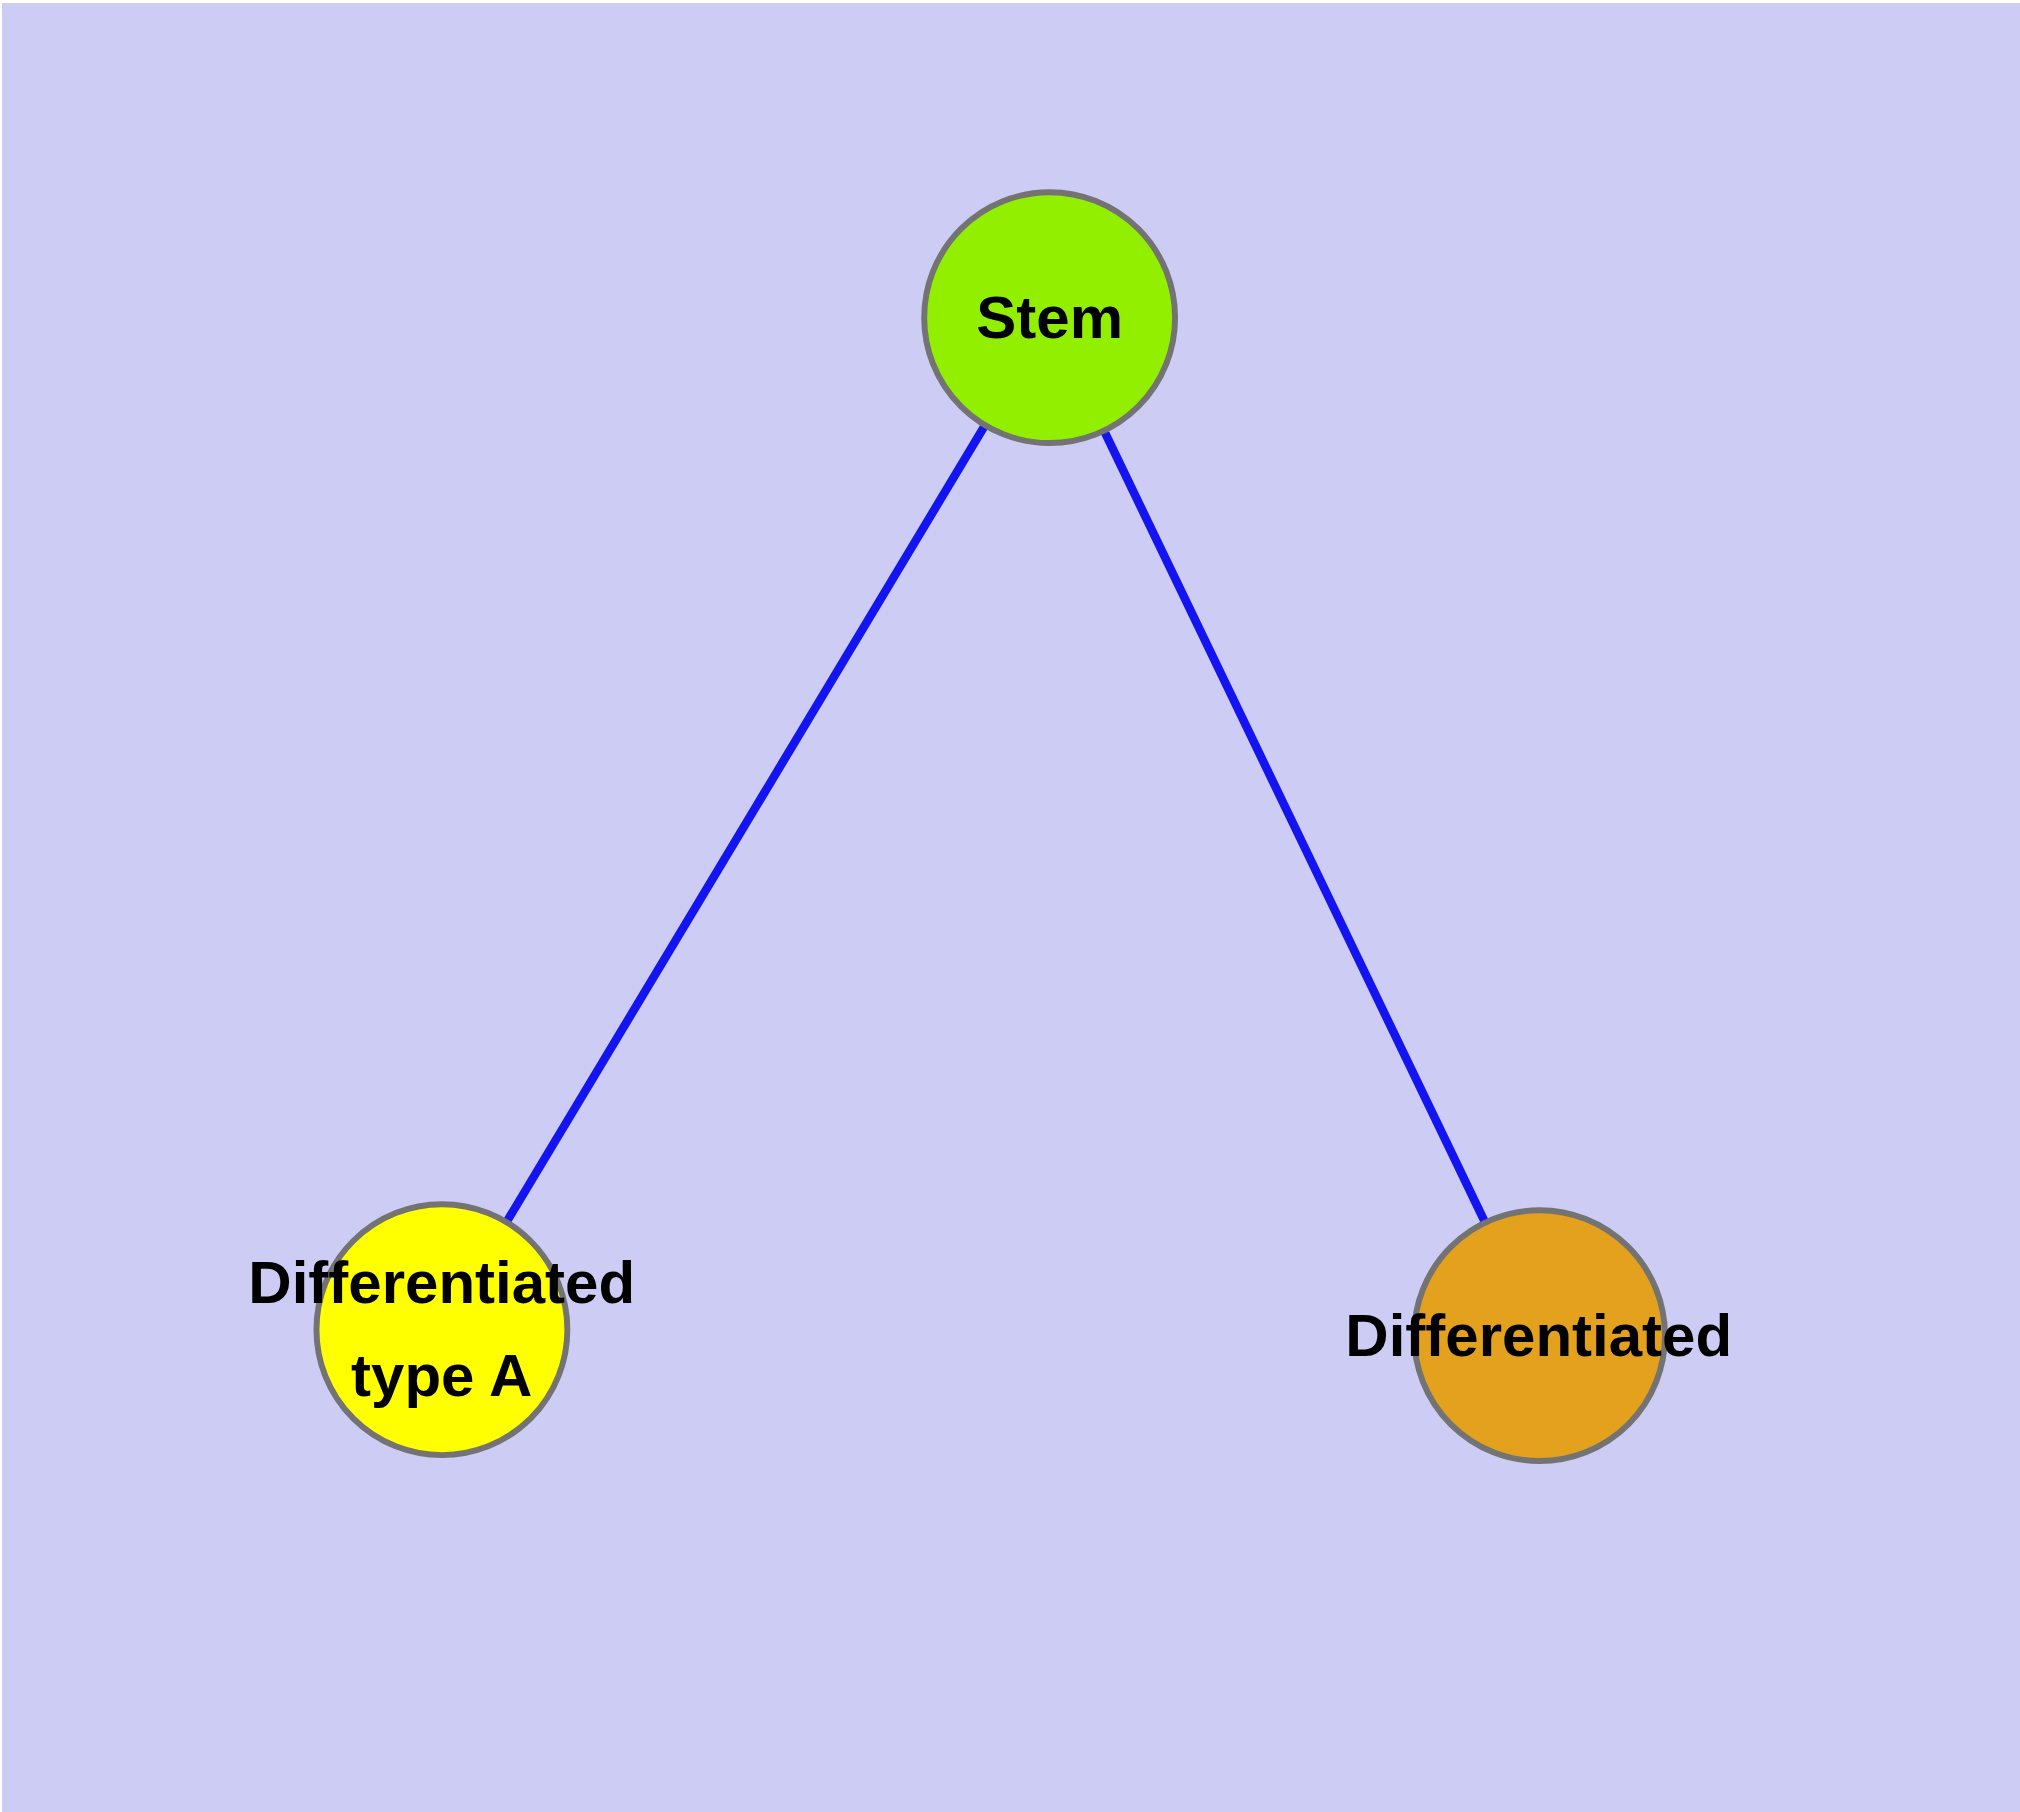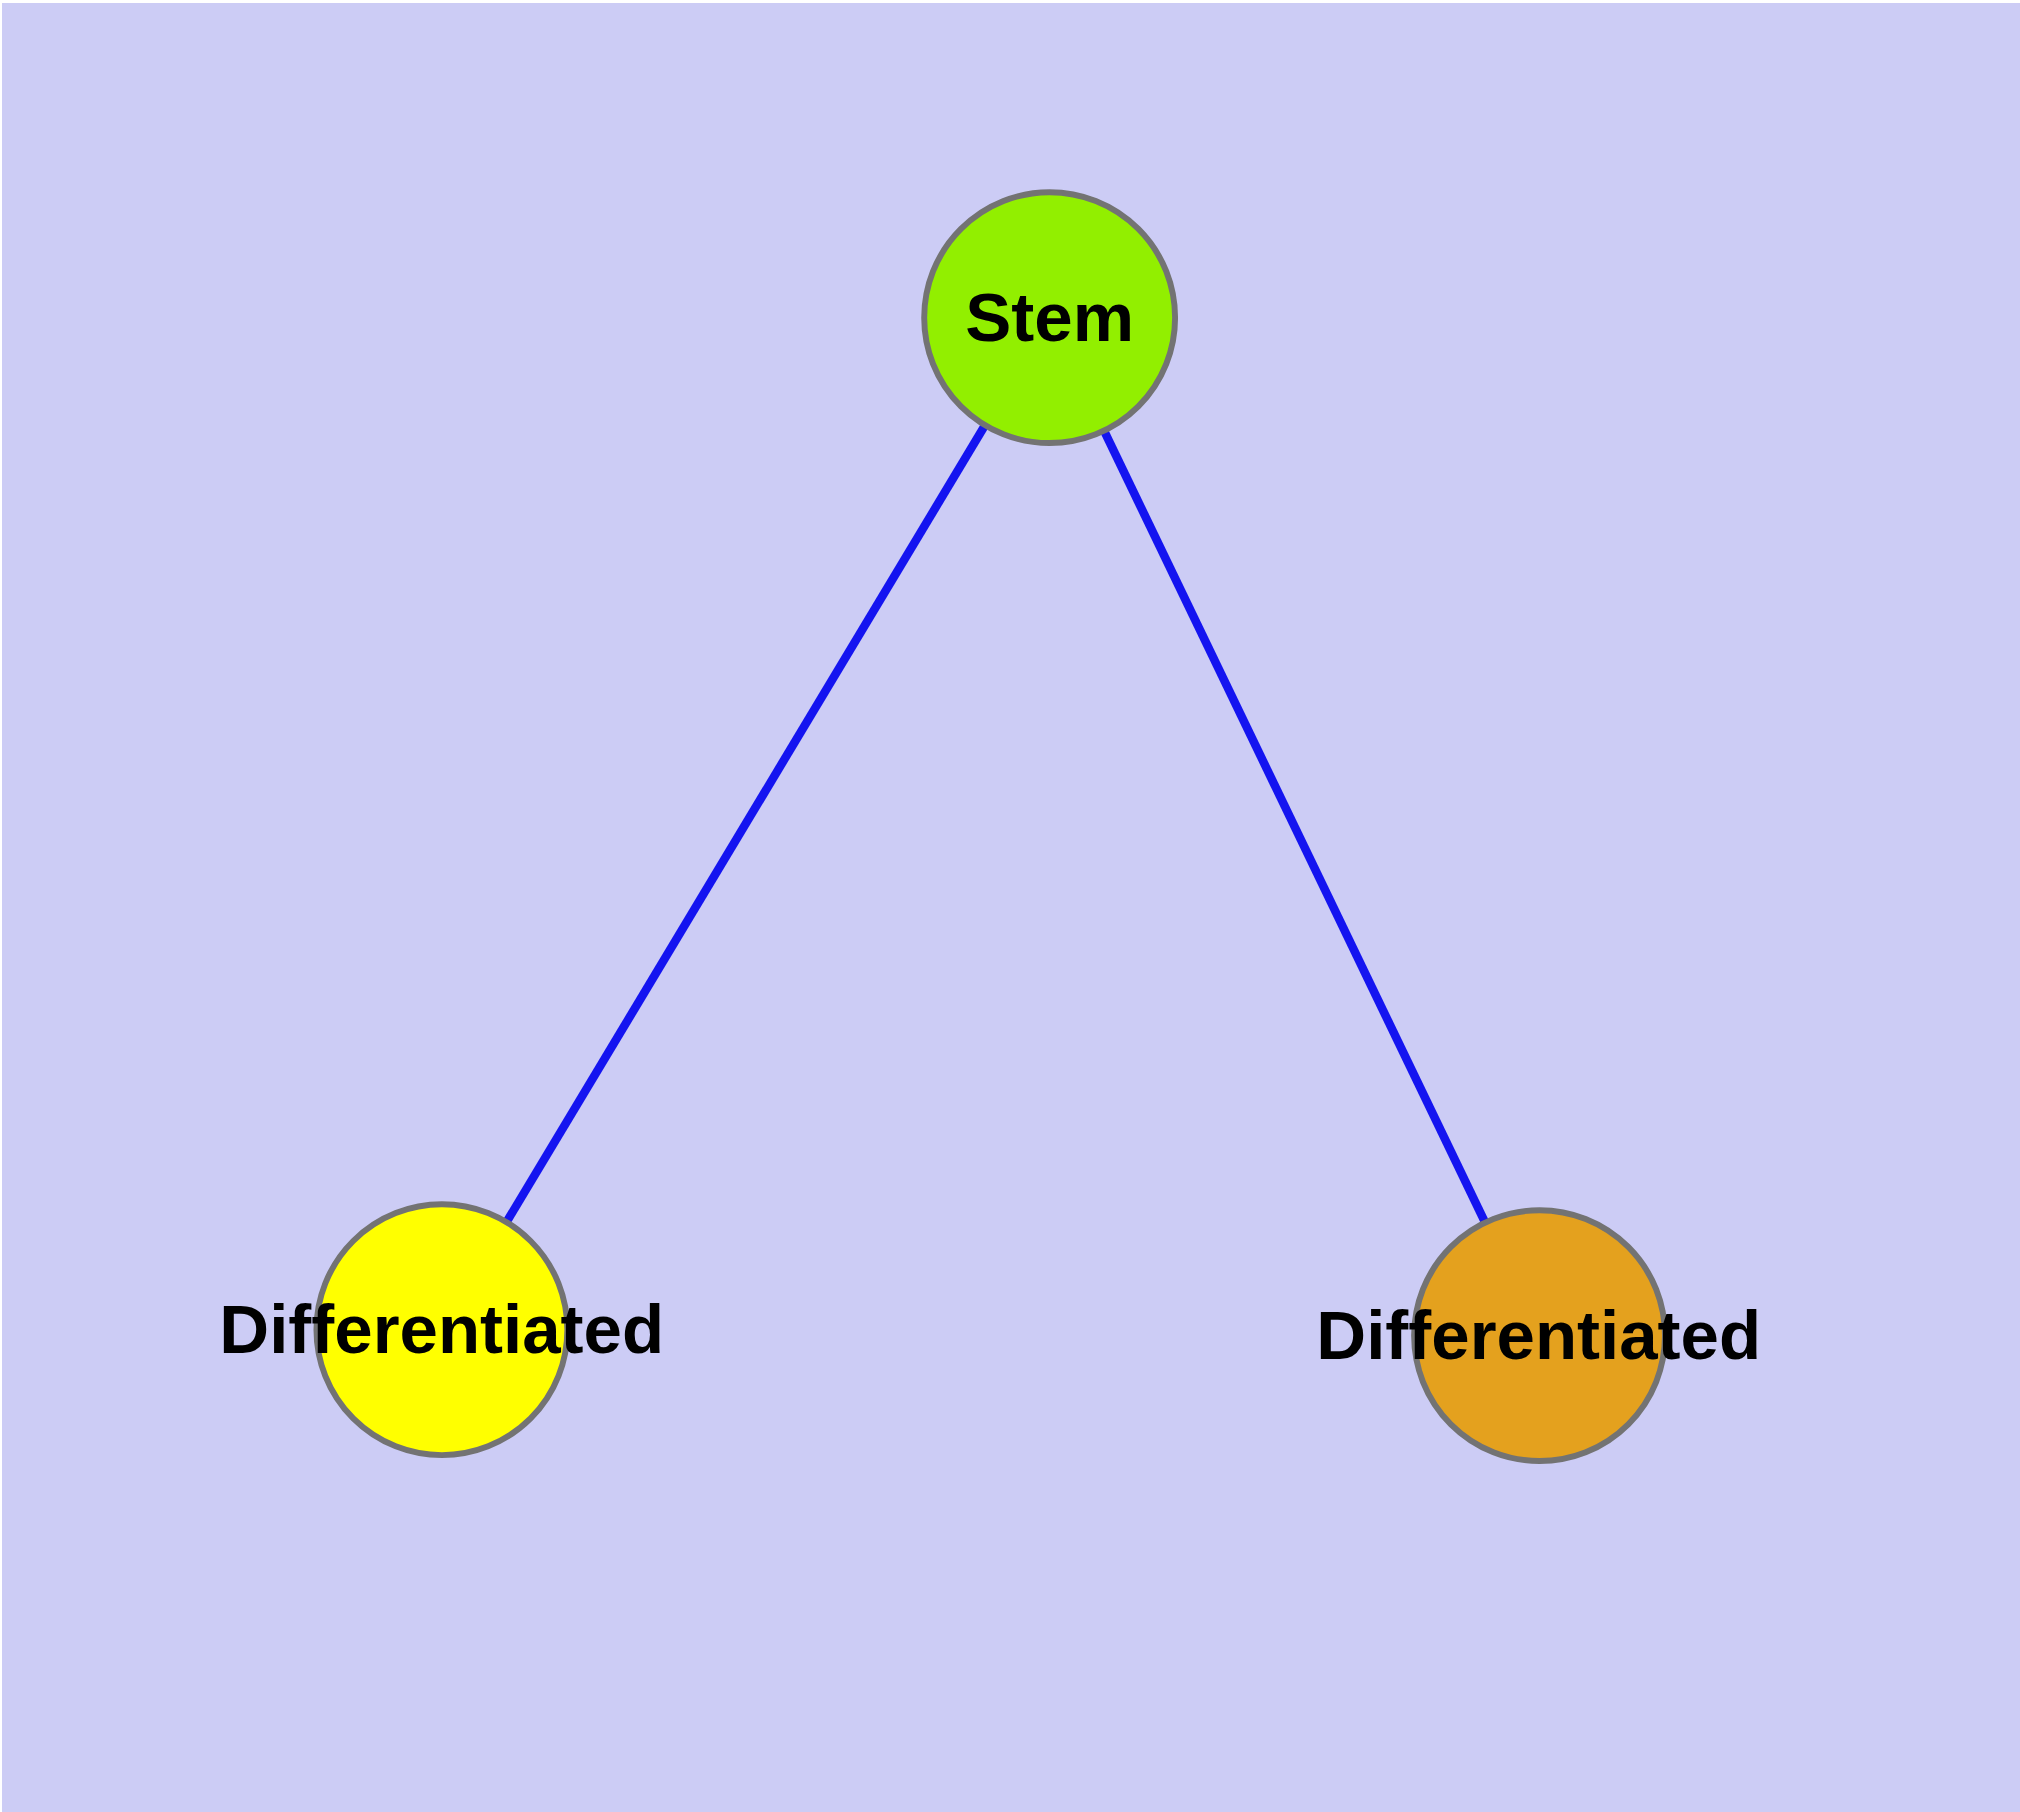--- a/index.html
+++ b/index.html
@@ -24,21 +24,21 @@
     left: 0;
   }
   .node-label {
     position: absolute;
     transform: translate(-50%, -50%);
     display: flex;
     flex-direction: column;
     align-items: center;
     justify-content: center;
     font-weight: bold;
-    font-size: 69px;
+    font-size: 60px;
     line-height: 93px;
     color: #000000;
     text-align: left;
     white-space: nowrap;
     pointer-events: none;
   }
   .node-label span { display: block; }
 </style>
 </head>
 <body style="background: rgb(255, 255, 255);">
@@ -51,19 +51,20 @@
     <circle cx="519" cy="1565" r="148" fill="#FFFF00" stroke="#737373" stroke-width="7"></circle>
     <circle cx="1814" cy="1572" r="148" fill="#E4A11E" stroke="#737373" stroke-width="7"></circle>
   </svg>
 
   <div class="node-label" style="left: 1048px; top: 314px; color: rgb(0, 0, 0);">
     <span>Stem</span>
   </div>
 
   <div class="node-label" style="left: 440px; top: 1326px; color: rgb(0, 0, 0);">
     <span>Differentiated</span>
+    <span>type A</span>
   </div>
 
   <div class="node-label" style="left: 1537px; top: 1332px; color: rgb(0, 0, 0);">
     <span>Differentiated</span>
   </div>
 </div>
 
 
 </body></html>

